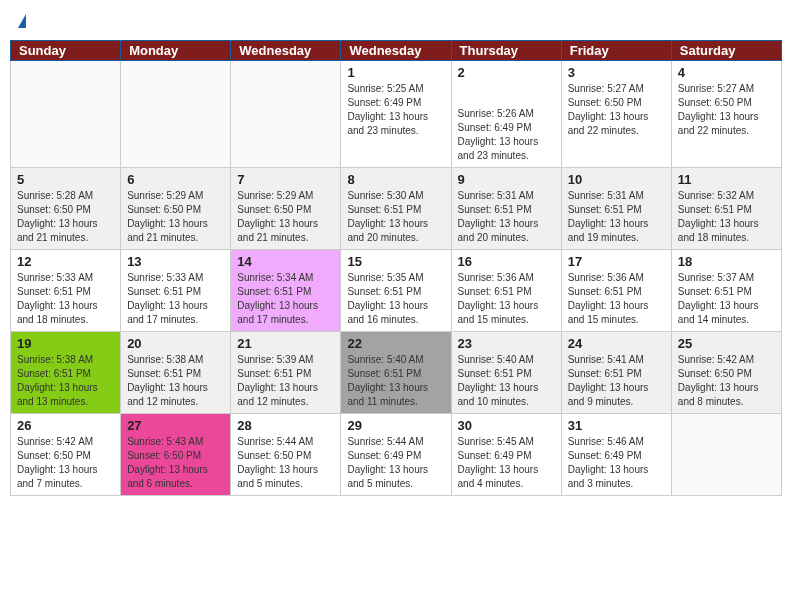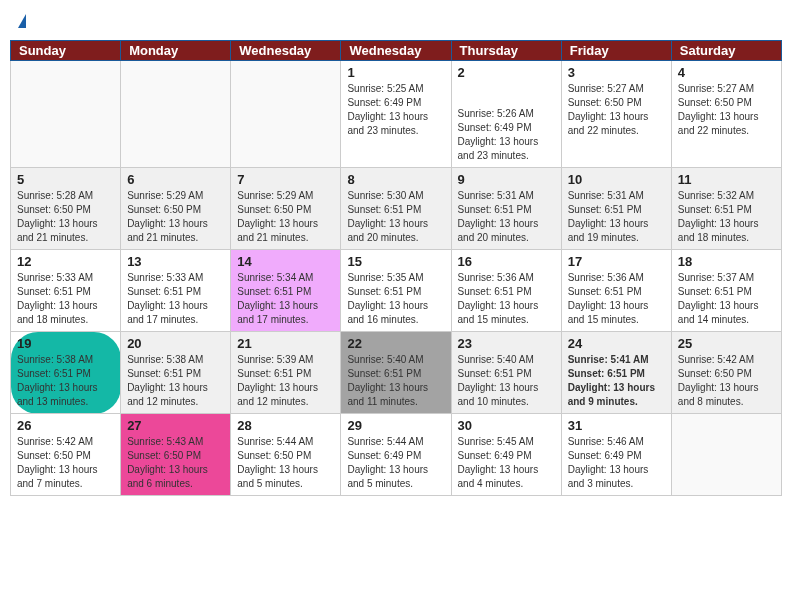--- a/index.html
+++ b/index.html
@@ -261,21 +261,21 @@
         </td>
         <td style="background: rgb(255, 255, 255);">
           <div class="day-number">18</div>
           <div class="day-info" style="white-space: pre-line;">Sunrise: 5:37 AM
 Sunset: 6:51 PM
 Daylight: 13 hours
 and 14 minutes.</div>
         </td>
       </tr>
       <tr>
-        <td style="background: #14b8a6; border-radius: 27px;">
+        <td style="background: #84cc16;">
           <div class="day-number">19</div>
           <div class="day-info" style="white-space: pre-line;">Sunrise: 5:38 AM
 Sunset: 6:51 PM
 Daylight: 13 hours
 and 13 minutes.</div>
         </td>
         <td style="background: rgb(240, 240, 240);">
           <div class="day-number">20</div>
           <div class="day-info" style="white-space: pre-line;">Sunrise: 5:38 AM
 Sunset: 6:51 PM
@@ -298,21 +298,21 @@
         </td>
         <td style="background: rgb(240, 240, 240);">
           <div class="day-number">23</div>
           <div class="day-info" style="white-space: pre-line;">Sunrise: 5:40 AM
 Sunset: 6:51 PM
 Daylight: 13 hours
 and 10 minutes.</div>
         </td>
         <td style="background: rgb(240, 240, 240);">
           <div class="day-number">24</div>
-          <div class="day-info" style="white-space: pre-line; font-weight: bold;">Sunrise: 5:41 AM
+          <div class="day-info" style="white-space: pre-line;">Sunrise: 5:41 AM
 Sunset: 6:51 PM
 Daylight: 13 hours
 and 9 minutes.</div>
         </td>
         <td style="background: rgb(240, 240, 240);">
           <div class="day-number">25</div>
           <div class="day-info" style="white-space: pre-line;">Sunrise: 5:42 AM
 Sunset: 6:50 PM
 Daylight: 13 hours
 and 8 minutes.</div>

